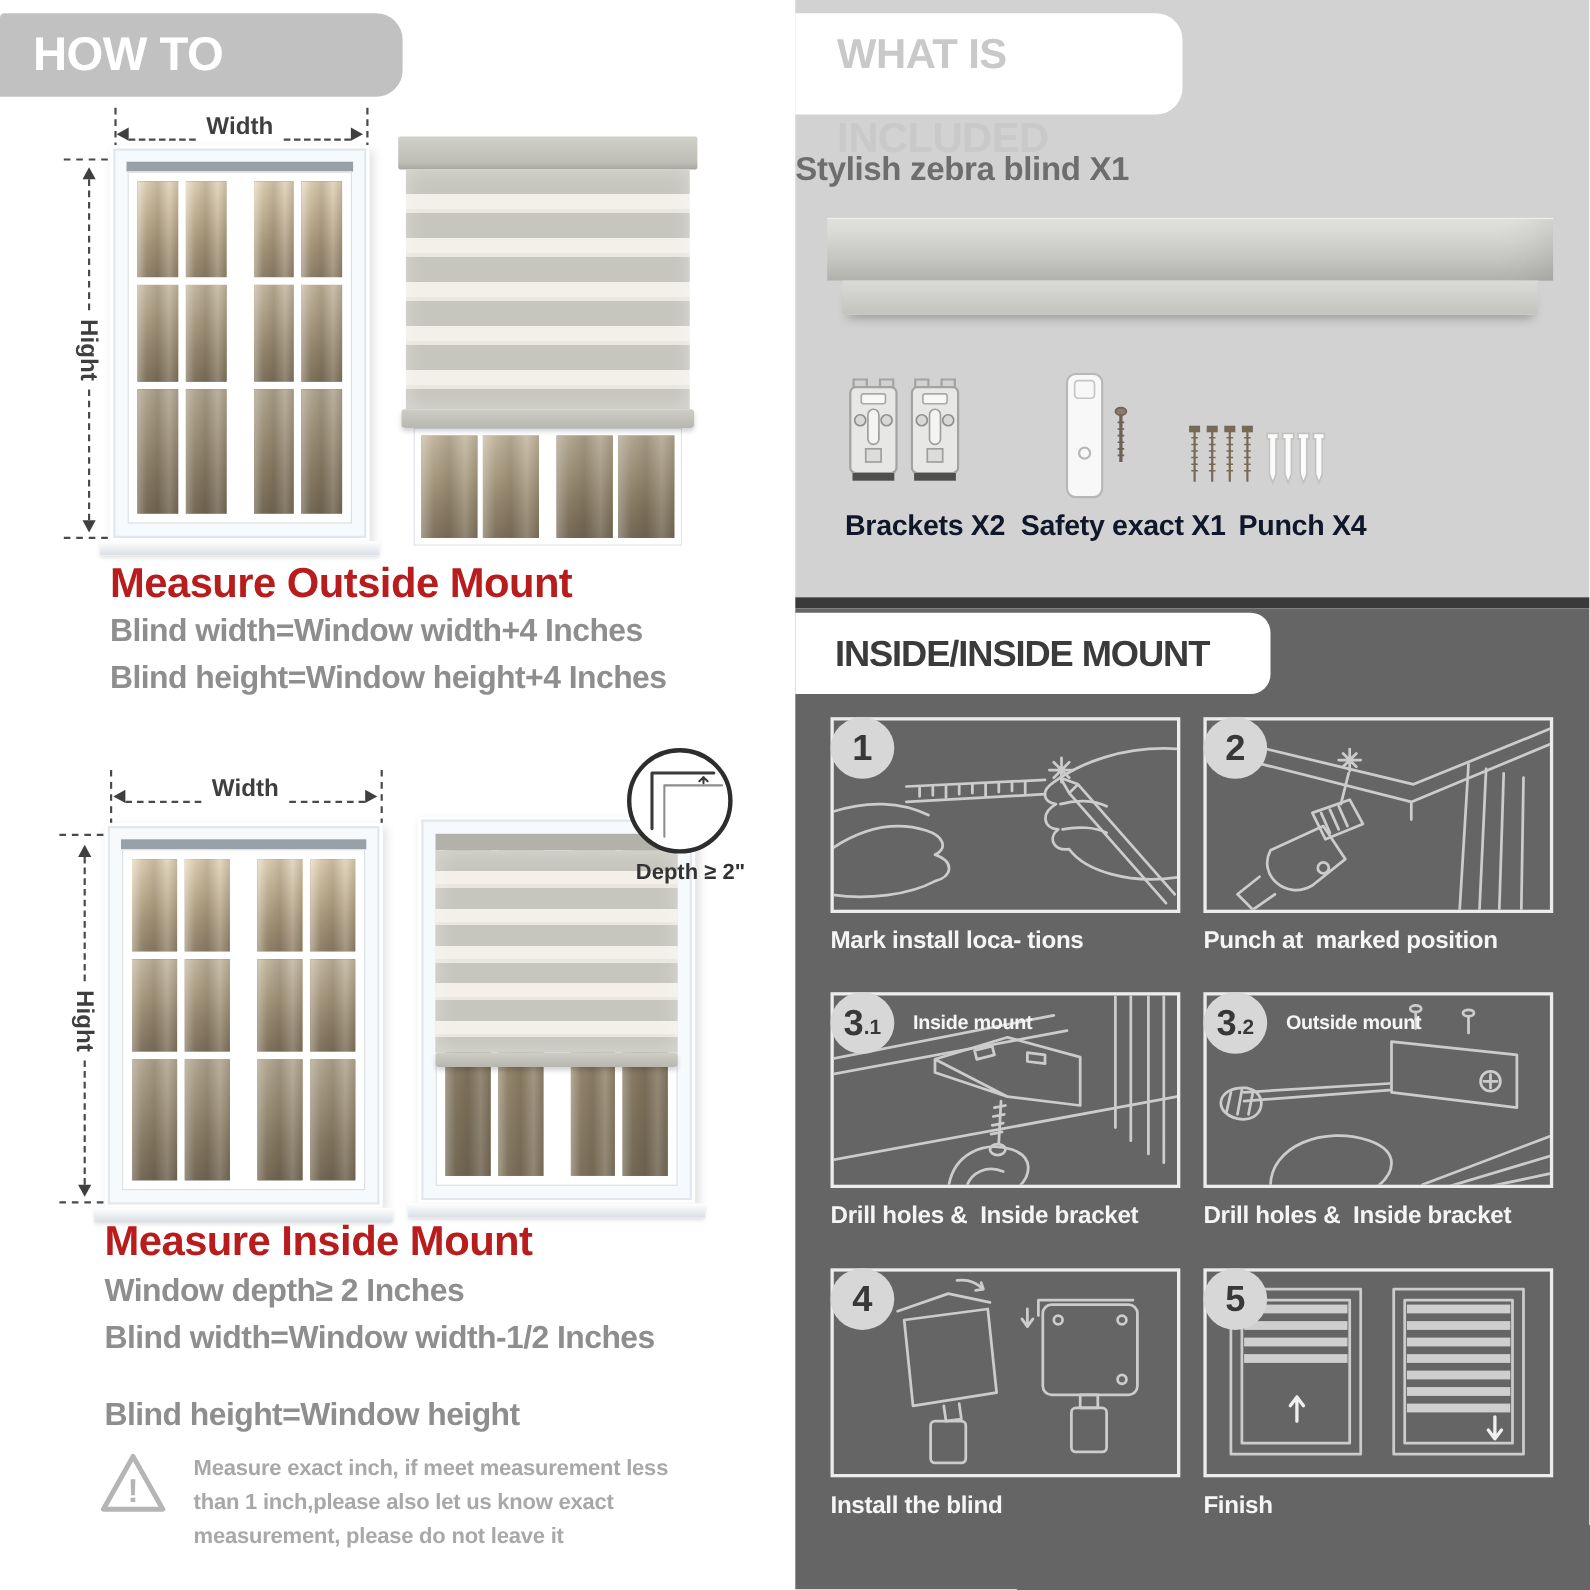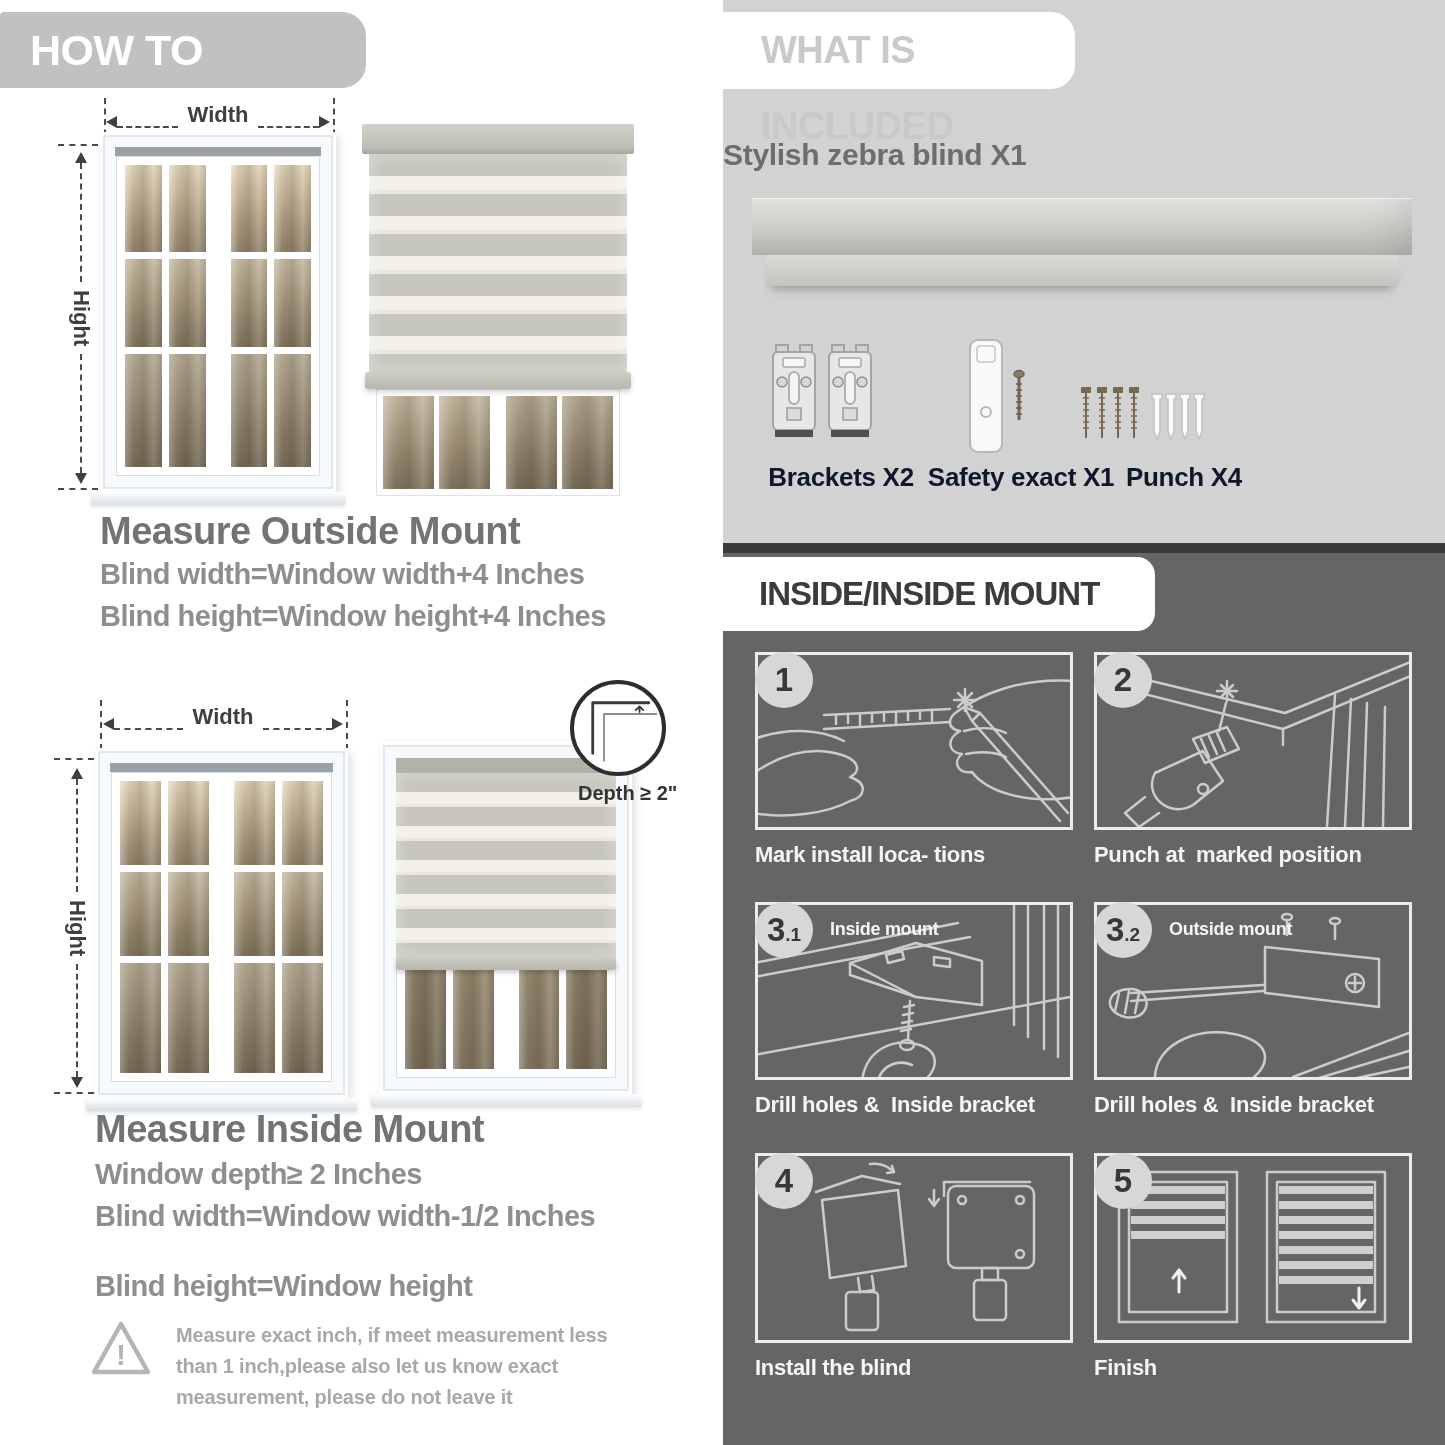--- a/index.html
+++ b/index.html
@@ -9,21 +9,21 @@
   }
   .abs{position:absolute;}
 
   
   .banner-left{
     left:0;top:12px;width:366px;height:76px;background:#c1c1c1;
     border-radius:4px 24px 24px 0;color:#fff;font-weight:bold;
     font-size:43px;line-height:76px;padding-left:30px;box-sizing:border-box;
     letter-spacing:-0.5px;
   }
-  .h2{font-weight:bold;font-size:38px;color:#737373;letter-spacing:-0.5px;}
+  .h2{font-weight:bold;font-size:38px;color:#b91c1c;letter-spacing:-0.5px;}
   .body-line{font-weight:bold;font-size:29px;color:#8e8e8e;letter-spacing:-0.5px;}
 
   
   .arrow-h{display:flex;align-items:flex-end;height:24px;}
   .arrow-h .ln{flex:1;border-top:2px dashed #4a4a4a;}
   .arrow-h .lbl{padding:0 10px;font-weight:bold;font-size:22px;color:#3f3f3f;}
   .tri-l{width:0;height:0;border:6px solid transparent;border-right:11px solid #3f3f3f;}
   .tri-r{width:0;height:0;border:6px solid transparent;border-left:11px solid #3f3f3f;}
   .arrow-v{display:flex;flex-direction:column;align-items:center;width:26px;}
   .arrow-v .ln{flex:1;border-left:2px dashed #4a4a4a;}
@@ -67,21 +67,21 @@
 
   
   .detail-circle{width:96px;height:96px;border-radius:50%;background:#fff;border:4px solid #2d2d2d;box-sizing:border-box;}
   .depth-lbl{font-weight:bold;font-size:20px;color:#333;}
 
   
   .warn-text{width:478px;font-weight:bold;font-size:20px;line-height:31px;color:#a8a8a8;letter-spacing:-0.2px;}
 
   
   .panel-included{left:723px;top:0;width:722px;height:543px;background:#d2d2d2;}
-  .banner-included{left:723px;top:12px;width:352px;height:77px;background:#ffffff;border-radius:0 24px 24px 0;
+  .banner-included{left:723px;top:12px;width:352px;height:92px;background:#ffffff;border-radius:0 24px 24px 0;
     color:#c9c9c9;font-weight:bold;font-size:38px;line-height:76px;padding-left:38px;box-sizing:border-box;letter-spacing:-0.5px;}
   .product-label{left:723px;top:138px;width:722px;text-align:left;font-weight:bold;font-size:30px;color:#6d6d6d;letter-spacing:-0.3px;}
   .headrail{left:752px;top:198px;width:660px;height:57px;
     background:linear-gradient(180deg,#e4e4e1 0%,#cfcfcb 45%,#b3b3af 100%);
     box-shadow:inset 0 1px 0 #efefec, inset -30px 0 40px -20px rgba(0,0,0,0.10);}
   .headrail-under{left:766px;top:255px;width:632px;height:31px;
     background:linear-gradient(180deg,#dadad6 0%,#c3c3bf 100%);
     box-shadow:0 8px 10px -5px rgba(0,0,0,0.28);}
   .item-label{top:462px;transform:translateX(-50%);font-weight:bold;font-size:26px;color:#0f172a;letter-spacing:-0.3px;white-space:nowrap;}
 

